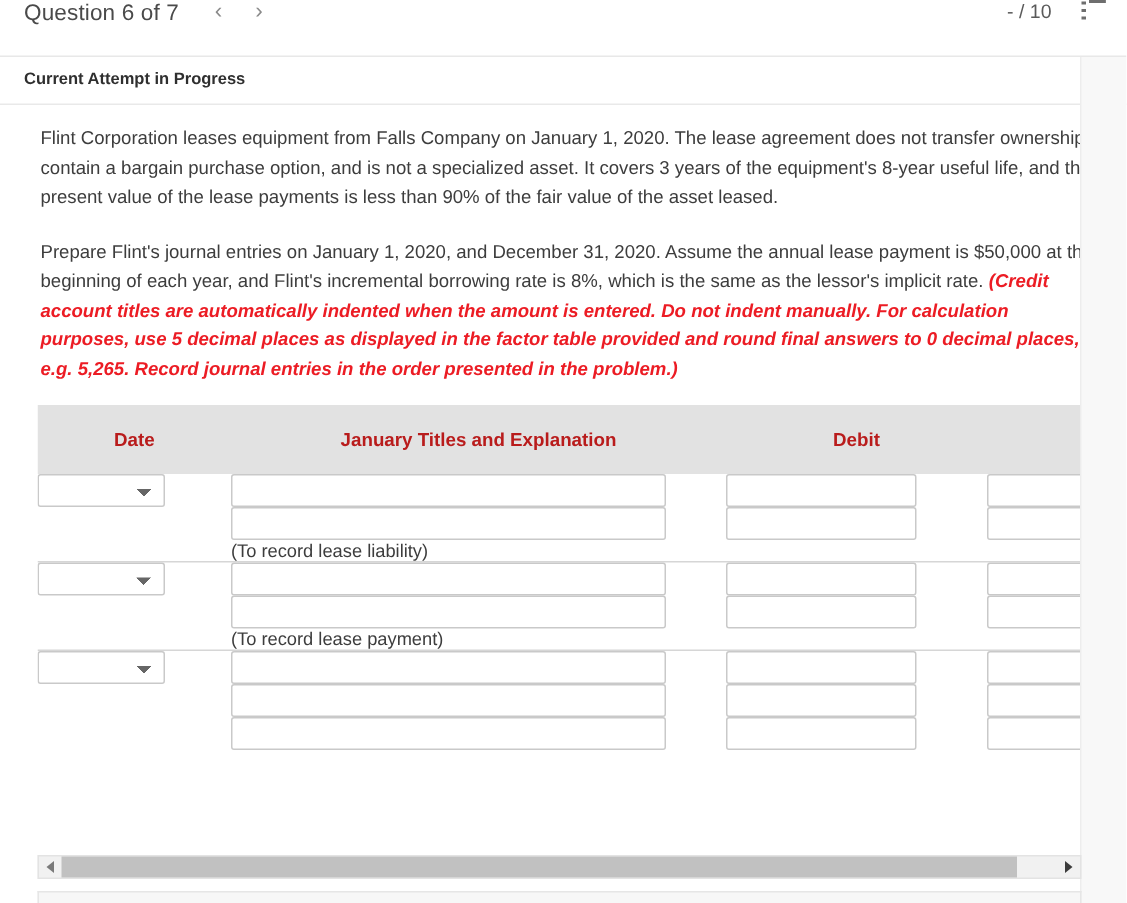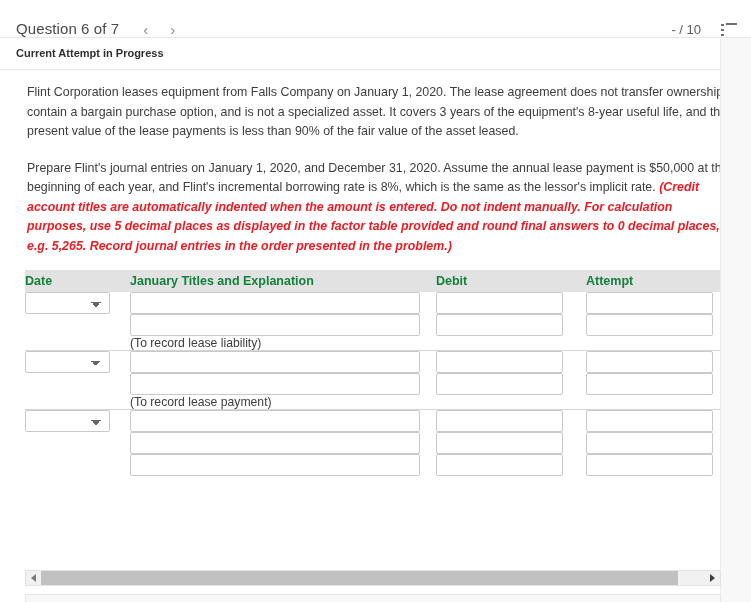--- a/index.html
+++ b/index.html
@@ -14,21 +14,21 @@
     color: #3c3c3c;
     overflow: hidden;
     position: relative;
   }
 
   
   .qheader {
     height: 38px;
     border-bottom: 1px solid #e8e8e8;
     display: flex;
-    align-items: flex-end;
+    align-items: flex-start;
     padding: 0 14px 0 16px;
     box-sizing: border-box;
     background: #ffffff;
   }
   .qtitle {
     font-size: 15px;
     color: #4a4a4a;
     letter-spacing: .1px;
     white-space: nowrap;
   }
@@ -134,24 +134,24 @@
   }
   .jtable {
     width: 860px;
     border-collapse: collapse;
     table-layout: fixed;
   }
   .jtable thead th {
     background: #e2e2e2;
     font-size: 12.5px;
     font-weight: bold;
-    color: #15803d;
+    color: #b91c1c;
     height: 22px;
-    padding: 0;
-    text-align: left;
+    padding: 12px;
+    text-align: center;
     vertical-align: middle;
   }
   th.col-date   { width: 105px; }
   th.col-acct   { width: 306px; text-align: left; padding-left: 10px; }
   th.col-debit  { width: 150px; margin-top: 16px; }
   th.col-credit { width: 160px; }
 
   .jtable td {
     padding: 0;
     vertical-align: top;

